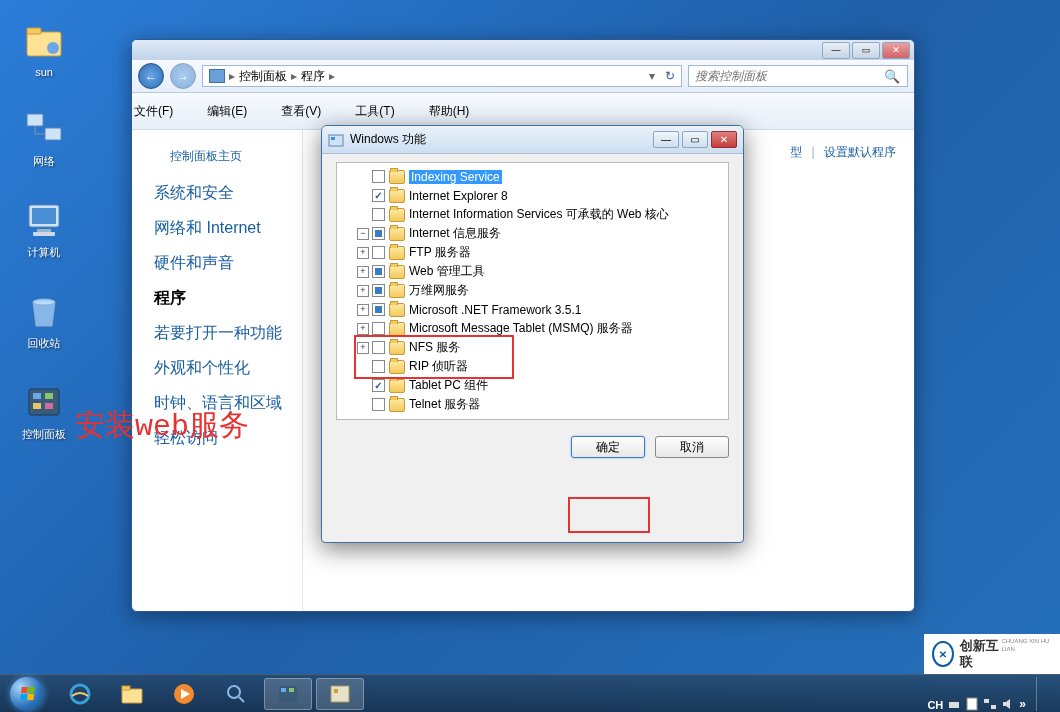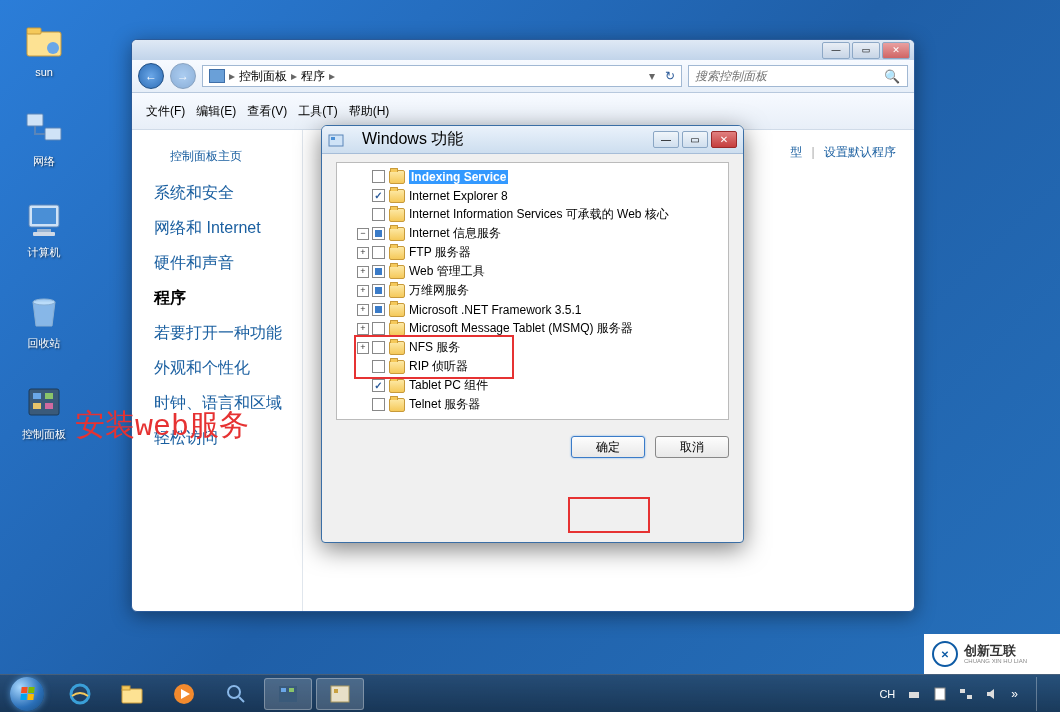--- a/index.html
+++ b/index.html
@@ -22,82 +22,82 @@
 .win-btn { width: 28px; height: 17px; background: linear-gradient(#e9eef5,#c7d5e6); border: 1px solid #8da8c6; border-radius: 2px; display: flex; align-items: center; justify-content: center; font-size: 9px; cursor: pointer; }
 .win-btn.close { background: linear-gradient(#e9a0a0,#d06565); color: #fff; }
 .cp-nav { height: 33px; background: linear-gradient(#f7faff, #e6eef8); border-bottom: 1px solid #b7c8dd; display: flex; align-items: center; padding: 0 6px; gap: 6px; }
 .nav-arrow { width: 26px; height: 26px; border-radius: 50%; background: radial-gradient(#6aa7e8, #2d6cb4); border: 1px solid #1f4f85; display: flex; align-items: center; justify-content: center; color: #fff; font-size: 12px; cursor: pointer; }
 .breadcrumb { flex: 1; height: 22px; background: #fff; border: 1px solid #a1b8d3; display: flex; align-items: center; padding: 0 6px; font-size: 12px; gap: 4px; }
 .breadcrumb .bc-icon { width: 16px; height: 14px; background: #6aa0d8; border: 1px solid #3f6fa8; }
 .breadcrumb span.sep { color: #666; }
 .searchbox { width: 220px; height: 22px; background: #fff; border: 1px solid #a1b8d3; display: flex; align-items: center; padding: 0 6px; font-size: 12px; color: #888; }
 .searchbox input { border: none; outline: none; flex: 1; font-size: 12px; font-style: italic; color: #888; }
 .searchbox .search-icon { font-size: 13px; color: #2a5a99; cursor: pointer; }
-.cp-menu { height: 37px; background: linear-gradient(#f7faff,#e8eff8); border-bottom: 1px solid #d0dbe8; display: flex; align-items: center; padding: 0 14px; gap: 11px; font-size: 12px; }
+.cp-menu { height: 37px; background: linear-gradient(#f7faff,#e8eff8); border-bottom: 1px solid #d0dbe8; display: flex; align-items: center; padding: 0 2px; gap: 34px; font-size: 12px; }
 .cp-menu span { cursor: pointer; }
 .cp-body { display: flex; height: calc(100% - 76px); }
 .cp-sidebar { width: 170px; padding: 18px 4px 4px 22px; }
 .cp-sidebar .sb-title { color: #1a5fa0; font-size: 12px; margin-bottom: 18px; margin-left: 16px; }
 .cp-sidebar .sb-item { font-size: 16px; color: #1a5fa0; margin-bottom: 14px; cursor: pointer; }
 .cp-sidebar .sb-item.active { color: #000; font-weight: bold; }
 .cp-main { flex: 1; border-left: 1px solid #e0e6ed; position: relative; padding: 14px 10px; }
 .cp-right-links { position: absolute; top: 14px; right: 18px; font-size: 12px; color: #1a5fa0; }
 .cp-right-links span { cursor: pointer; }
 .cp-right-links .sep2 { color: #aaa; margin: 0 6px; }
 
 
 .dialog { position: absolute; top: 125px; left: 321px; width: 423px; height: 418px; background: #f0f0f0; border: 1px solid #3a6ea5; border-radius: 6px 6px 4px 4px; box-shadow: 0 6px 24px rgba(0,0,0,0.5); z-index: 10; overflow: hidden; }
 .dialog-title { height: 28px; background: linear-gradient(#eaf2fb,#cddeef); border-bottom: 1px solid #a6bdd8; display: flex; align-items: center; padding: 0 6px; }
 .dialog-title .dtitle-icon { width: 16px; height: 16px; margin-right: 6px; display: flex; align-items: center; justify-content: center; }
-.dialog-title .dtitle-text { font-size: 16px; flex: 1; margin-left: 12px; }
+.dialog-title .dtitle-text { font-size: 12px; flex: 1; }
 .dialog-title .dwin-btns { display: flex; gap: 3px; }
 .dwin-btn { width: 26px; height: 17px; border-radius: 2px; display: flex; align-items: center; justify-content: center; font-size: 10px; cursor: pointer; border: 1px solid #8aa6c4; background: linear-gradient(#f0f5fa,#d0dfee); }
 .dwin-btn.close { background: linear-gradient(#e08080,#c53e3e); border-color: #9a2a2a; color: #fff; }
 .dialog-header { padding: 12px 14px 8px 14px; background: #fff; border-bottom: 1px solid #ddd; position: relative; }
 .dialog-header h2 { color: #1a5fa0; font-size: 14px; font-weight: normal; margin-bottom: 10px; }
 .dialog-header .desc { font-size: 11px; color: #333; line-height: 1.5; }
 .dialog-header .help { position: absolute; top: 12px; right: 14px; width: 16px; height: 16px; border-radius: 50%; background: #4a8fd6; color: #fff; font-size: 11px; display: flex; align-items: center; justify-content: center; cursor: pointer; }
 .tree-container { background: #fff; border: 1px solid #bbb; margin: 8px 14px; height: 258px; overflow-y: auto; overflow-x: hidden; padding: 4px 2px; font-size: 12px; position: relative; }
 .tree-item { display: flex; align-items: center; height: 19px; white-space: nowrap; }
 .tree-item .expander { width: 12px; height: 12px; border: 1px solid #888; display: inline-flex; align-items: center; justify-content: center; font-size: 9px; line-height: 1; margin-right: 3px; cursor: pointer; background: #fff; color: #333; }
 .tree-item .expander.none { border: none; background: transparent; }
 .tree-item .checkbox { width: 13px; height: 13px; border: 1px solid #888; margin-right: 4px; display: inline-flex; align-items: center; justify-content: center; background: #fff; cursor: pointer; }
 .tree-item .checkbox.checked::after { content: "✓"; color: #2a5a99; font-size: 10px; font-weight: bold; }
 .tree-item .checkbox.partial { background: #fff; }
 .tree-item .checkbox.partial::after { content: ""; width: 7px; height: 7px; background: #3a7bc8; }
 .tree-item .folder-ico { width: 16px; height: 14px; margin-right: 4px; background: linear-gradient(#fde9a6, #f5c95a); border: 1px solid #c89a3a; border-radius: 2px; position: relative; }
 .tree-item .folder-ico::before { content: ""; position: absolute; top: -3px; left: 0; width: 6px; height: 3px; background: #f5c95a; border: 1px solid #c89a3a; border-bottom: none; border-radius: 1px 1px 0 0; }
 .tree-item .label { cursor: default; }
-.tree-item .label.selected { background: #3399ff; color: #fff; padding: 0 2px; font-weight: bold; }
+.tree-item .label.selected { background: #3399ff; color: #fff; padding: 0 2px; }
 .indent-0 { padding-left: 18px; }
 .indent-1 { padding-left: 18px; }
 .dialog-footer { display: flex; justify-content: flex-end; gap: 10px; padding: 8px 14px 12px 14px; }
 .dlg-btn { width: 74px; height: 22px; background: linear-gradient(#fdfdfd,#e8e8e8); border: 1px solid #888; border-radius: 3px; font-size: 12px; cursor: pointer; }
 .dlg-btn.default { border: 1px solid #3a7bc8; box-shadow: 0 0 2px #6aa7e8; }
 
 
 .red-box { position: absolute; border: 2px solid #e63232; pointer-events: none; z-index: 20; }
 
 
 .taskbar { position: absolute; bottom: 0; left: 0; right: 0; height: 38px; background: linear-gradient(rgba(40,60,80,0.6), rgba(20,35,50,0.7)); border-top: 1px solid rgba(255,255,255,0.2); display: flex; align-items: center; padding: 0 6px; }
 .start-btn { width: 42px; height: 34px; border-radius: 18px; display: flex; align-items: center; justify-content: center; cursor: pointer; margin-right: 6px; }
 .start-orb { width: 34px; height: 34px; border-radius: 50%; background: radial-gradient(circle at 30% 30%, #a8d8ff, #2a6fb8 60%, #184a7a); box-shadow: 0 0 6px rgba(100,180,255,0.6); display: flex; align-items: center; justify-content: center; }
 .win-flag { display: grid; grid-template-columns: 6px 6px; grid-template-rows: 6px 6px; gap: 1px; transform: skewX(-6deg); }
 .win-flag div:nth-child(1){ background:#f25022;} .win-flag div:nth-child(2){ background:#7fba00;} .win-flag div:nth-child(3){ background:#00a4ef;} .win-flag div:nth-child(4){ background:#ffb900;}
 .tb-item { width: 48px; height: 32px; margin: 0 2px; border-radius: 3px; display: flex; align-items: center; justify-content: center; cursor: pointer; }
 .tb-item.active { background: rgba(255,255,255,0.18); border: 1px solid rgba(255,255,255,0.3); }
 .tb-icon { width: 26px; height: 24px; display: flex; align-items: center; justify-content: center; }
-.tray { margin-left: auto; display: flex; align-items: center; gap: 12px; color: #fff; font-size: 11px; padding-right: 6px; }
+.tray { margin-left: auto; display: flex; align-items: flex-end; gap: 4px; color: #fff; font-size: 11px; padding-right: 6px; font-weight: bold; }
 .tray-icon { width: 14px; height: 14px; cursor: pointer; }
 .show-desktop { width: 12px; height: 34px; border-left: 1px solid rgba(255,255,255,0.3); margin-left: 6px; }
 
 
 .logo-badge { position: absolute; bottom: 38px; right: 0; width: 136px; height: 40px; background: #fff; padding: 4px 8px; display: flex; align-items: center; gap: 6px; font-size: 10px; color: #333; }
 .logo-badge .logo-mark { width: 26px; height: 26px; border: 2px solid #0e5ba5; border-radius: 50%; display: flex; align-items: center; justify-content: center; color: #0e5ba5; font-weight: bold; }
-.logo-badge .logo-txt { display: flex; flex-direction: column; line-height: 1.2; }
+.logo-badge .logo-txt { display: flex; flex-direction: row; line-height: 1.2; }
 .logo-badge .cn { font-size: 13px; font-weight: bold; }
 .logo-badge .en { font-size: 6px; color: #888; letter-spacing: 0; }
 
 
 svg { display: block; }
 </style>
 </head>
 <body>
 
 <div class="desktop-icons">

